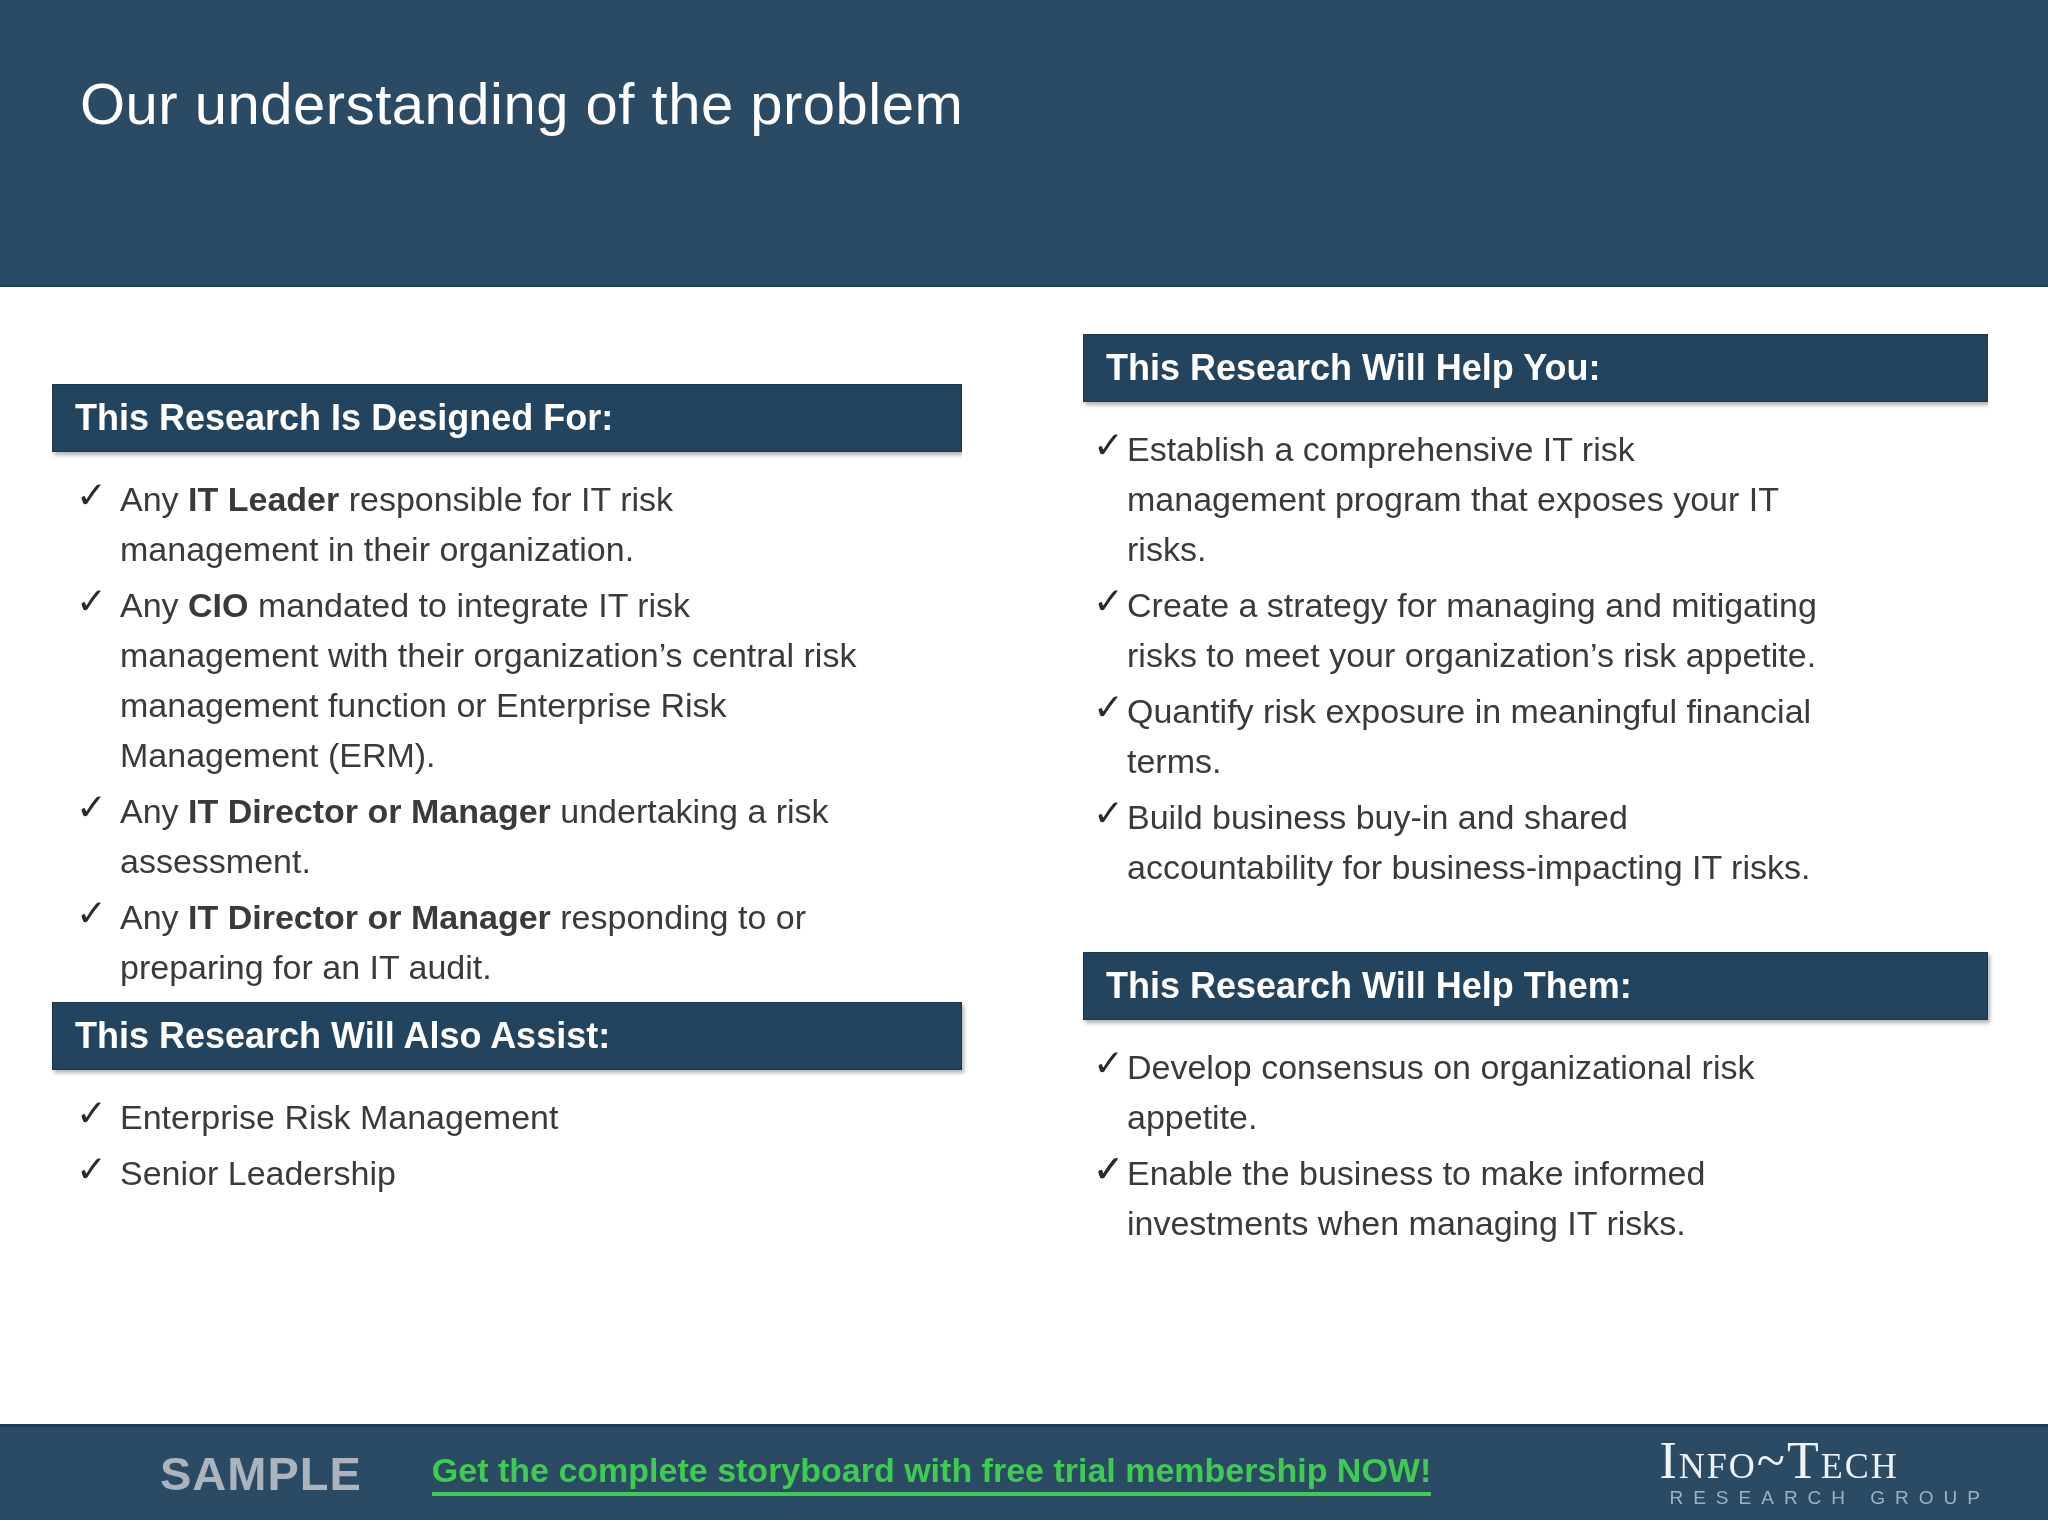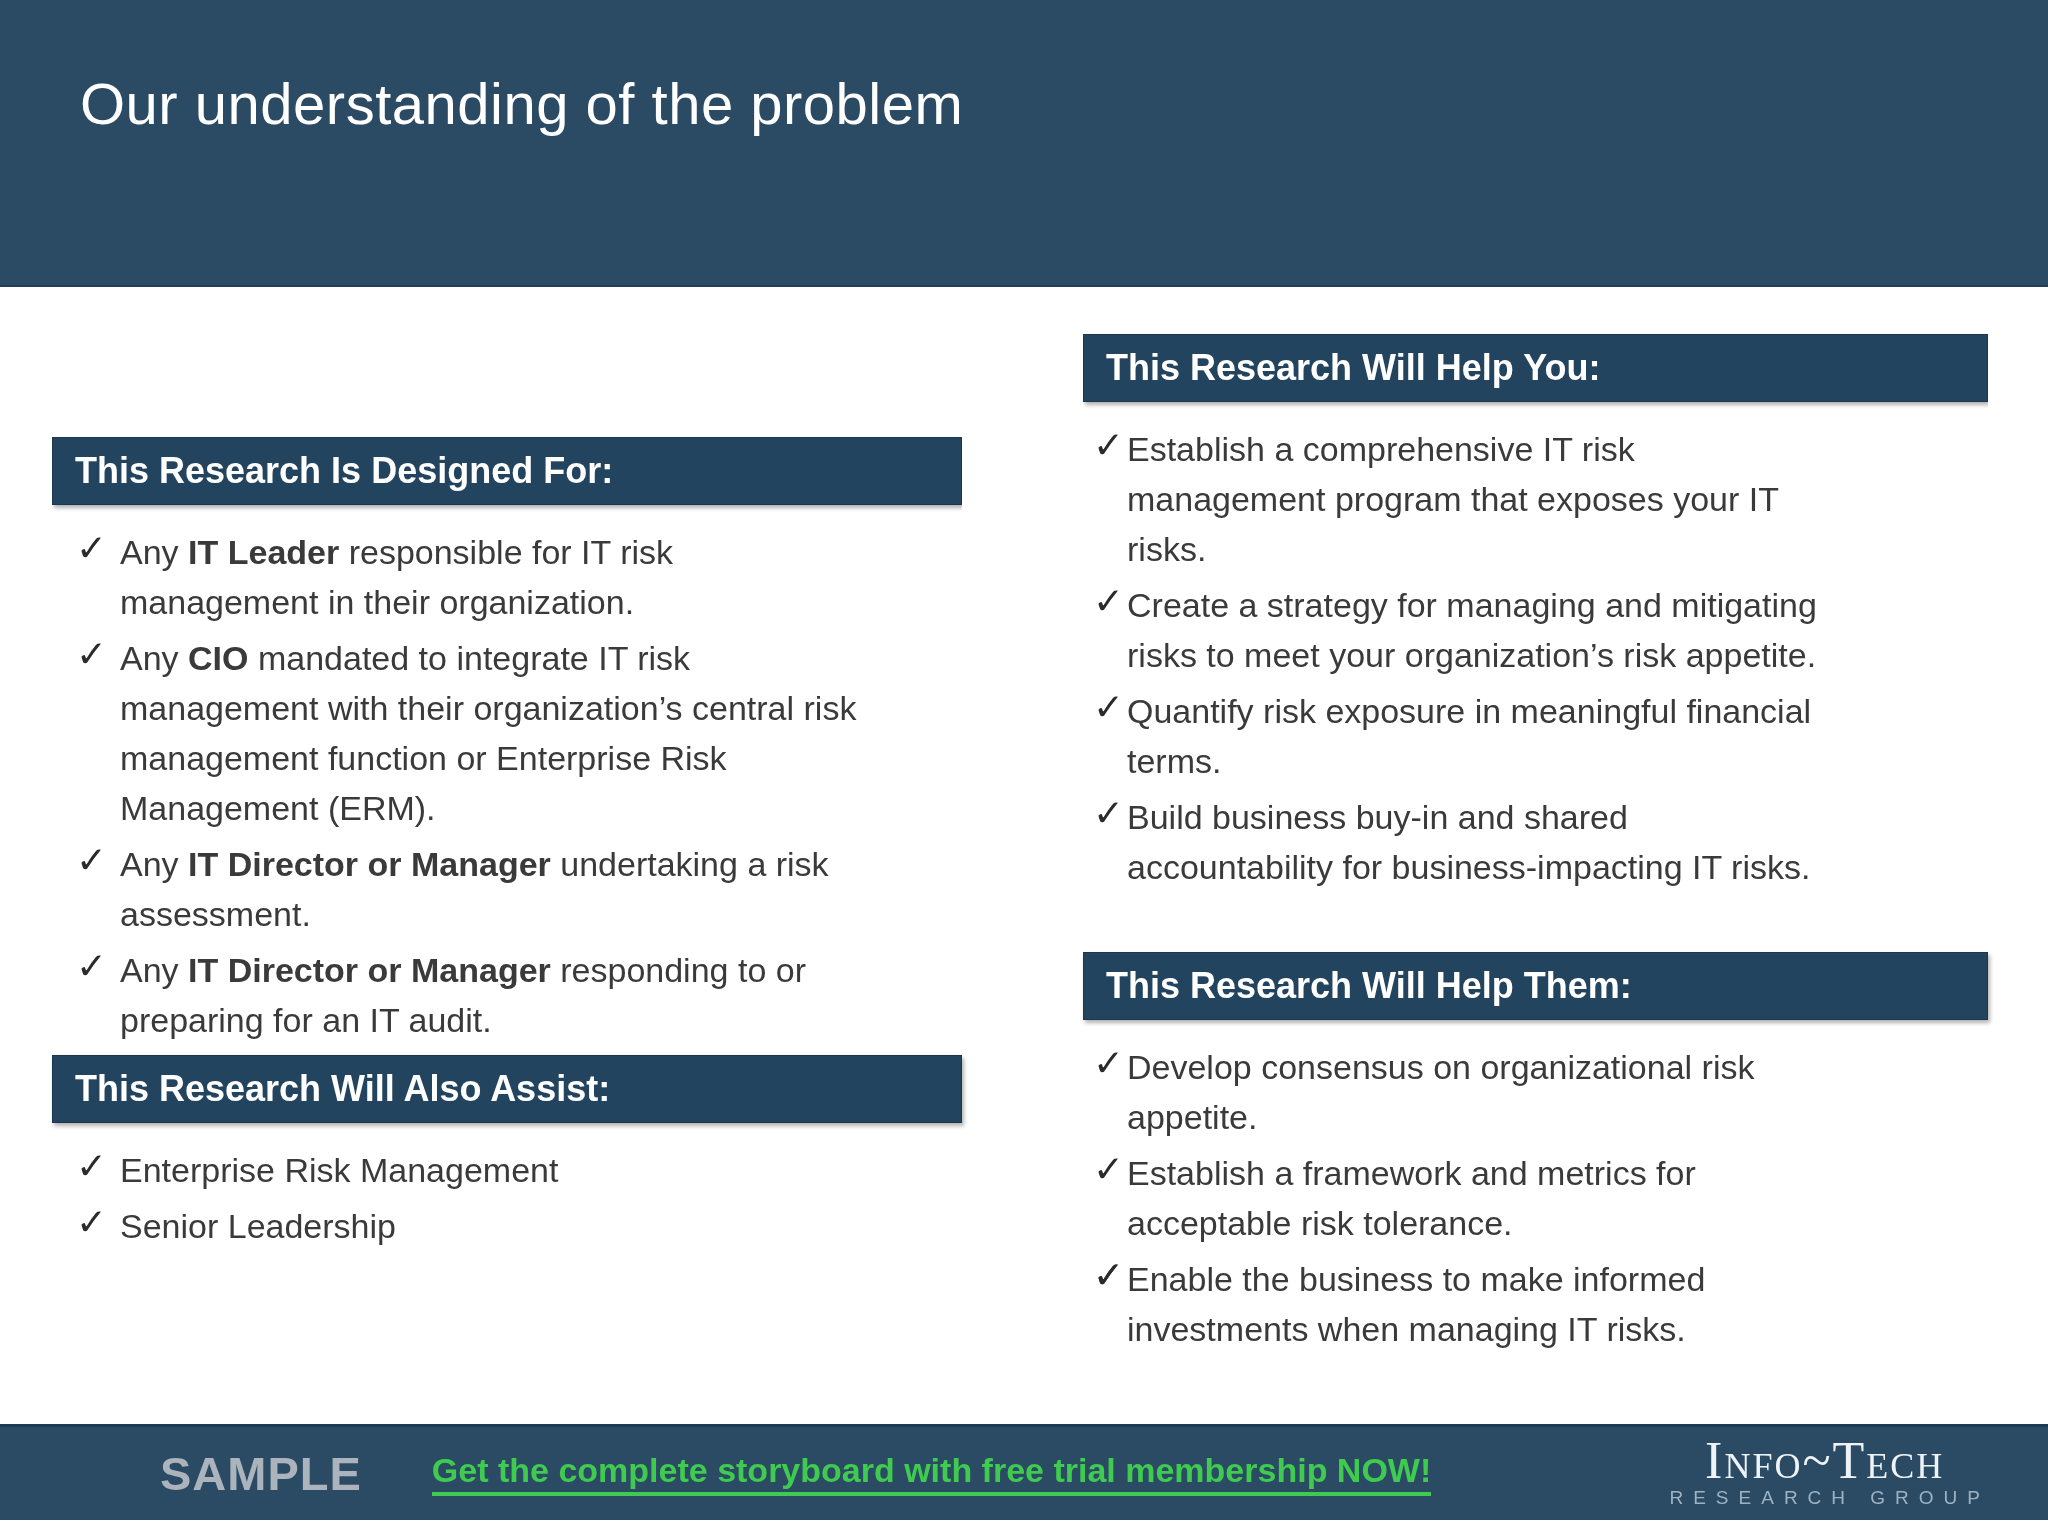--- a/index.html
+++ b/index.html
@@ -98,21 +98,20 @@
     color: var(--link-green, #3ecb4f);
     text-decoration: none;
     border-bottom: 4px solid var(--link-green, #3ecb4f);
     padding-bottom: 2px;
     cursor: pointer;
     white-space: nowrap;
   }
   .brand {
     margin-left: auto;
     margin-right: 58px;
-    text-align: center;
   }
   .brand-name {
     font-family: "Liberation Serif", serif;
     font-variant: small-caps;
     font-size: 52px;
     line-height: 46px;
     letter-spacing: 2px;
     color: var(--logo-white, #eef3f7);
   }
   .brand-sub {
@@ -158,21 +157,21 @@
           <li><span class="chk">✓</span><span><span>Establish a comprehensive IT risk management program that exposes your IT risks.</span></span></li>
           <li><span class="chk">✓</span><span><span>Create a strategy for managing and mitigating risks to meet your organization’s risk appetite.</span></span></li>
           <li><span class="chk">✓</span><span><span>Quantify risk exposure in meaningful financial terms.</span></span></li>
           <li><span class="chk">✓</span><span><span>Build business buy-in and shared accountability for business-impacting IT risks.</span></span></li>
         </ul>
     </div>
     <div>
       <div class="sec-header">This Research Will Help Them:</div>
       <ul class="bullets">
           <li><span class="chk">✓</span><span><span>Develop consensus on organizational risk appetite.</span></span></li>
-          <li><span class="chk">✓</span><span><span>Establish a framework and metrics for acceptable risk tolerance.</span></span></li>
+          <li><span class="chk">✓</span></li>
           <li><span class="chk">✓</span></li>
           <li><span class="chk">✓</span><span><span>Enable the business to make informed investments when managing IT risks.</span></span></li>
         </ul>
     </div>
   </div>
 
 </div>
 
 <div class="footer">
   <div class="sample">SAMPLE</div>

